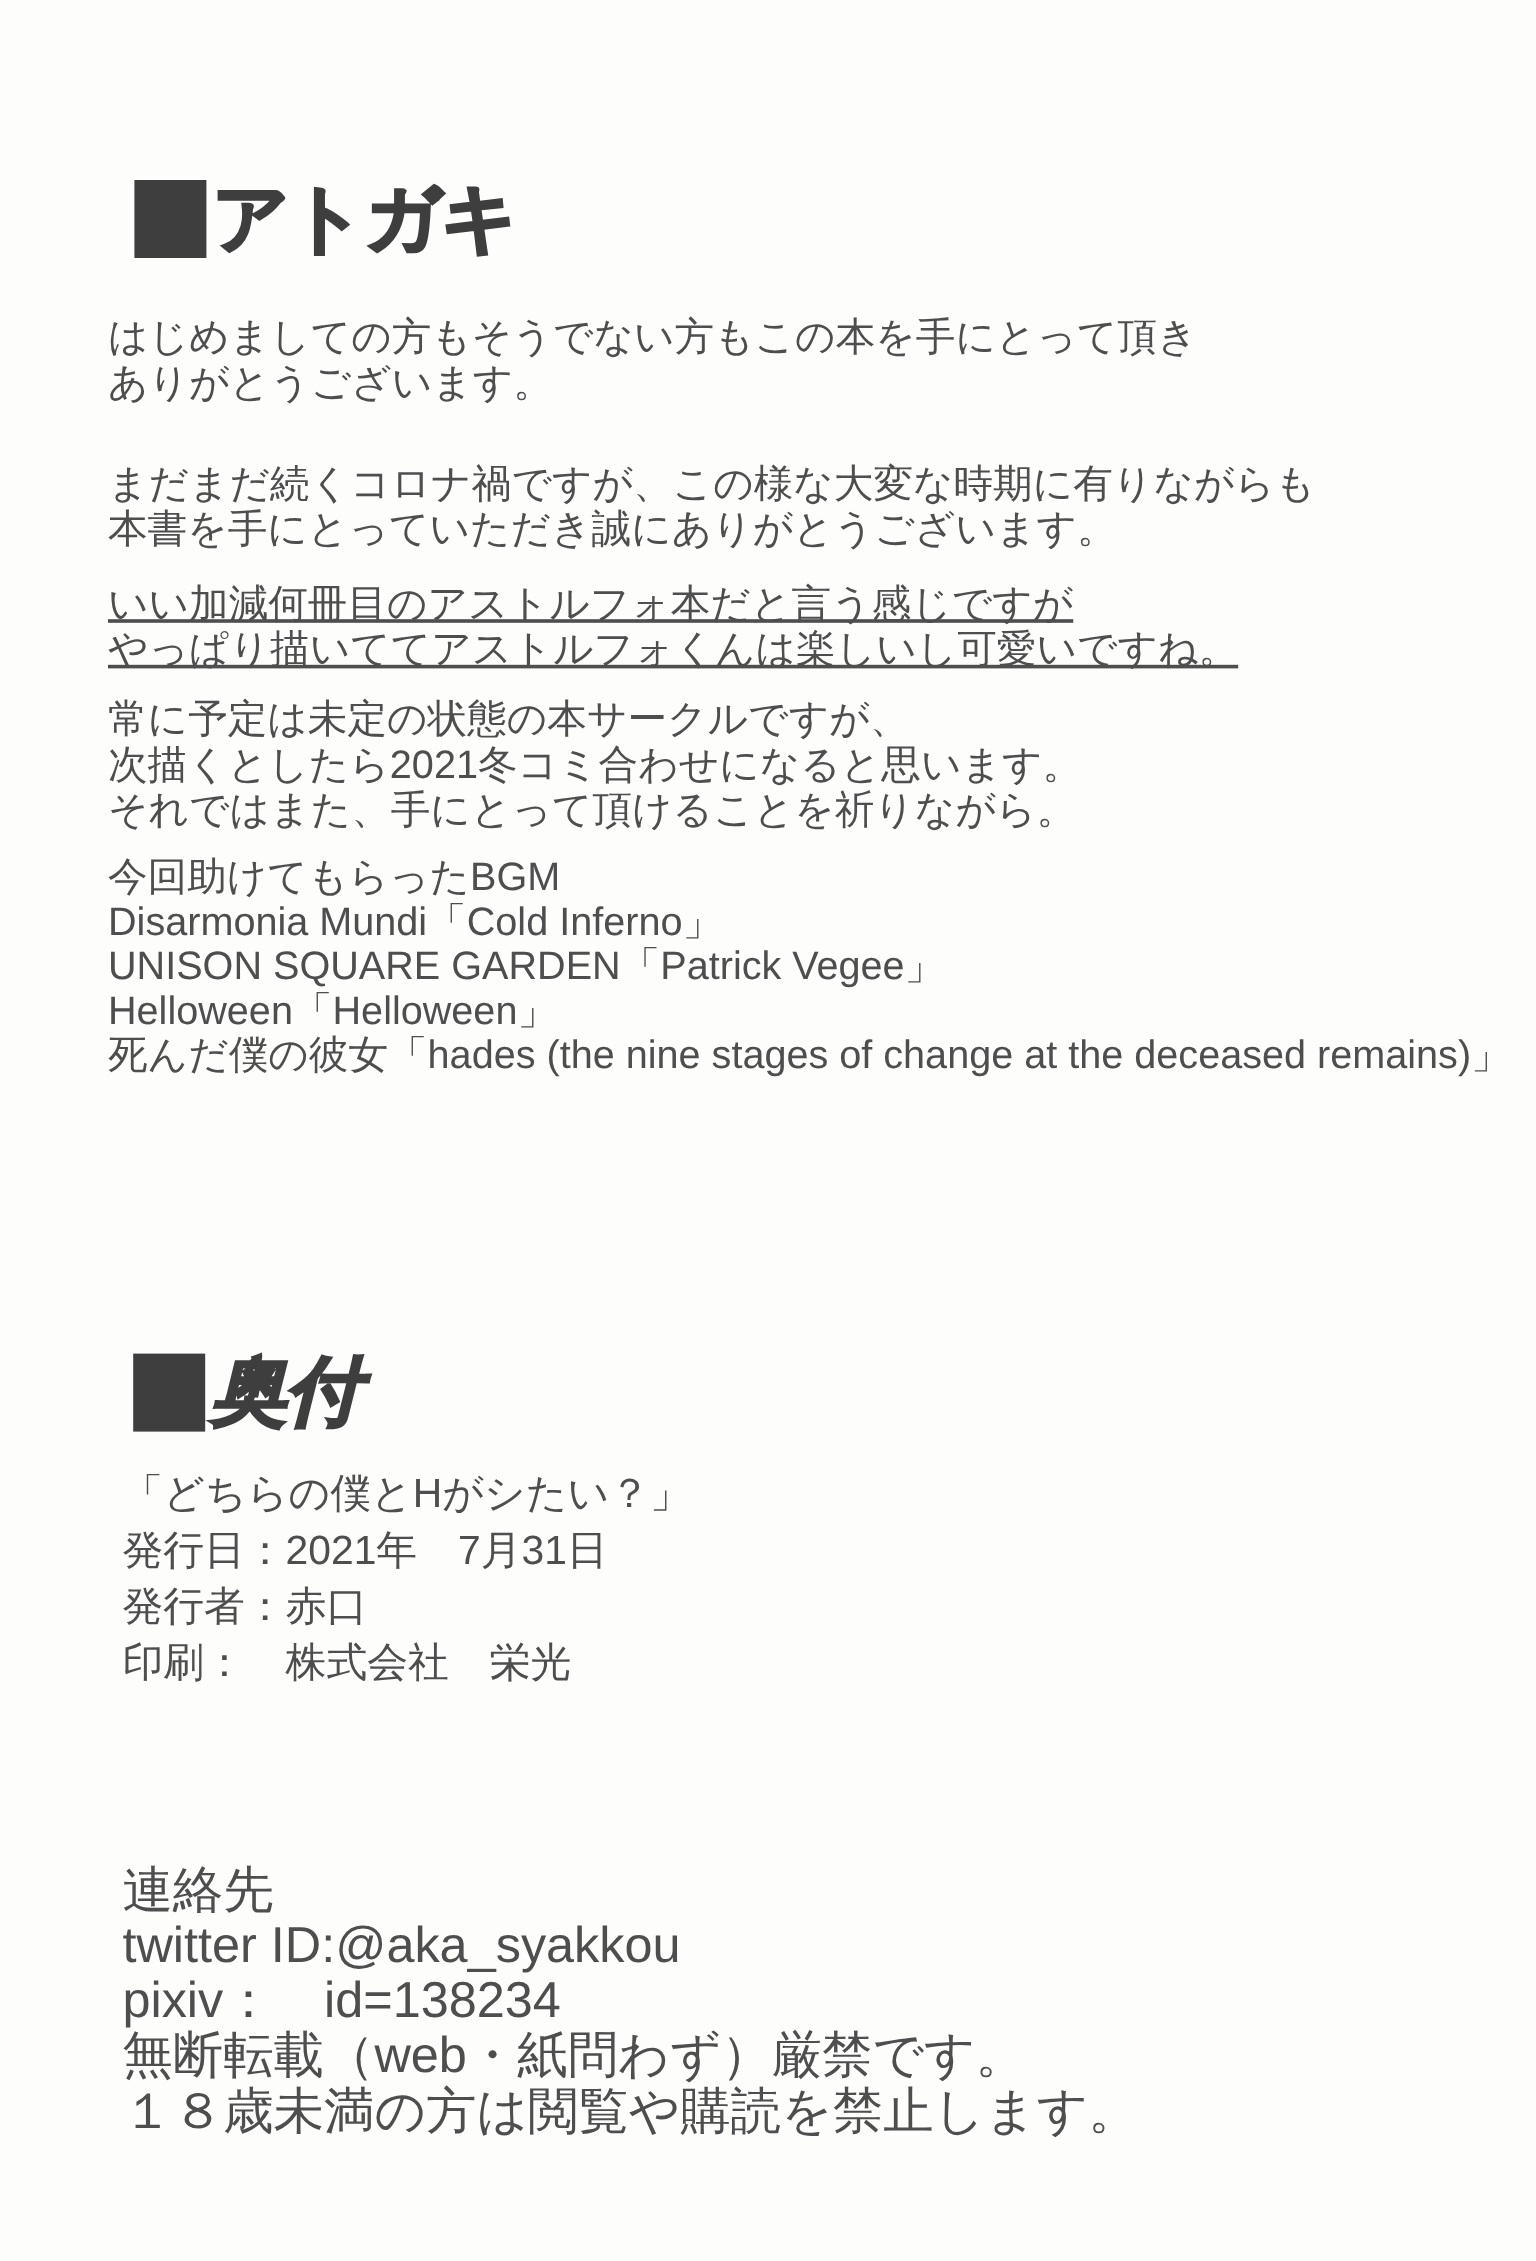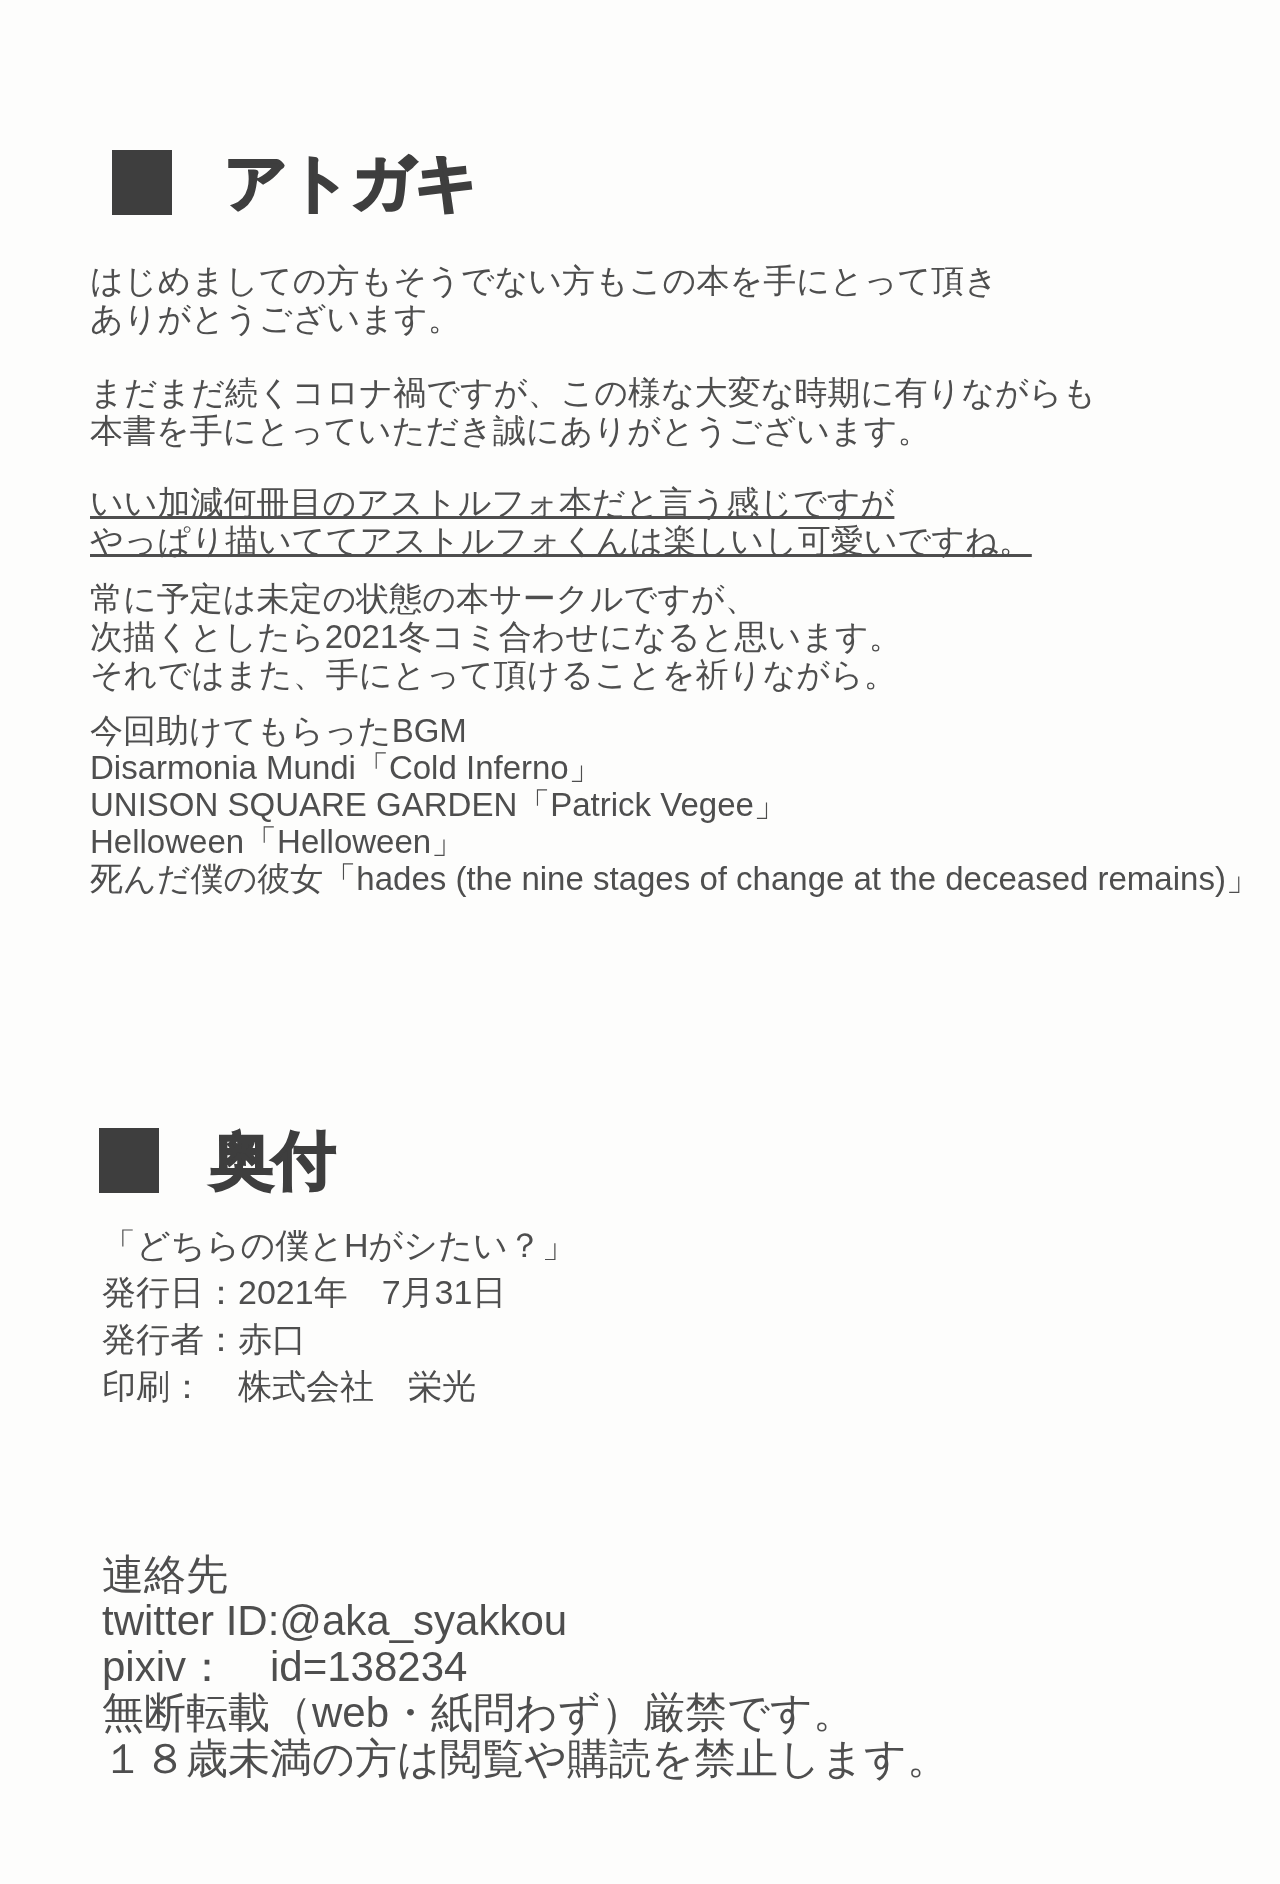--- a/index.html
+++ b/index.html
@@ -18,52 +18,51 @@
   .page {
     position: absolute;
     inset: 0;
   }
   
   .heading {
     position: absolute;
     display: flex;
     align-items: center;
     height: 68px;
-    gap: 47px;
   }
   .heading .sq {
     width: 60px;
     height: 65px;
     background: #3e3e3e;
     flex: 0 0 auto;
   }
   .heading .heading-text {
     font-size: 63px;
     font-weight: 900;
     color: #3e3e3e;
     letter-spacing: -1px;
     margin-left: 5px;
     -webkit-text-stroke: 2.2px #3e3e3e;
     line-height: 68px;
     white-space: nowrap;
   }
   .afterword-heading { left: 112px; top: 148px; }
-  .colophon-heading  { left: 99px; top: 1126px; }
+  .colophon-heading  { left: 111px; top: 1126px; font-style: italic; }
 
   .block {
     position: absolute;
     left: 90px;
     font-size: 33px;
     line-height: 38px;
     white-space: nowrap;
   }
   .block .line { min-height: 1em; }
 
   .p1  { top: 262px; }
-  .p2  { top: 374px; }
+  .p2  { top: 384px; }
   .p3  { top: 484px; text-decoration: underline; }
   .p4  { top: 580px; }
   .bgm { top: 712px; line-height: 37px; }
 
   .colophon-block {
     position: absolute;
     left: 90px;
     font-size: 34px;
     line-height: 47px;
     white-space: nowrap;

